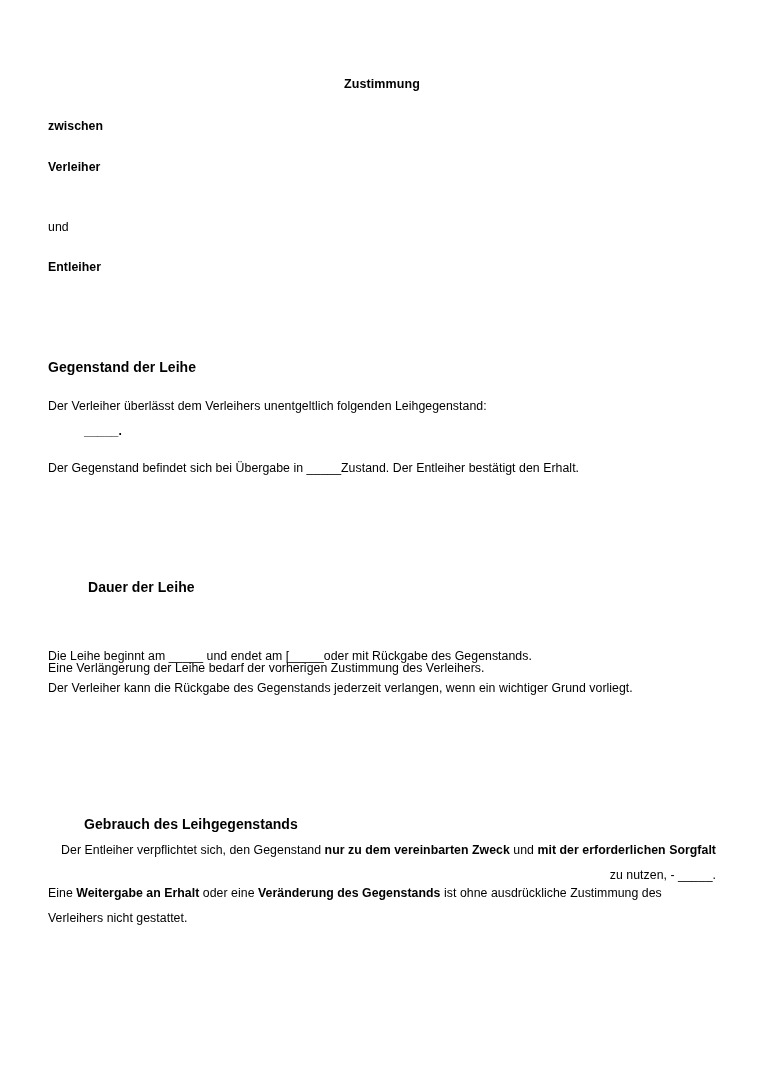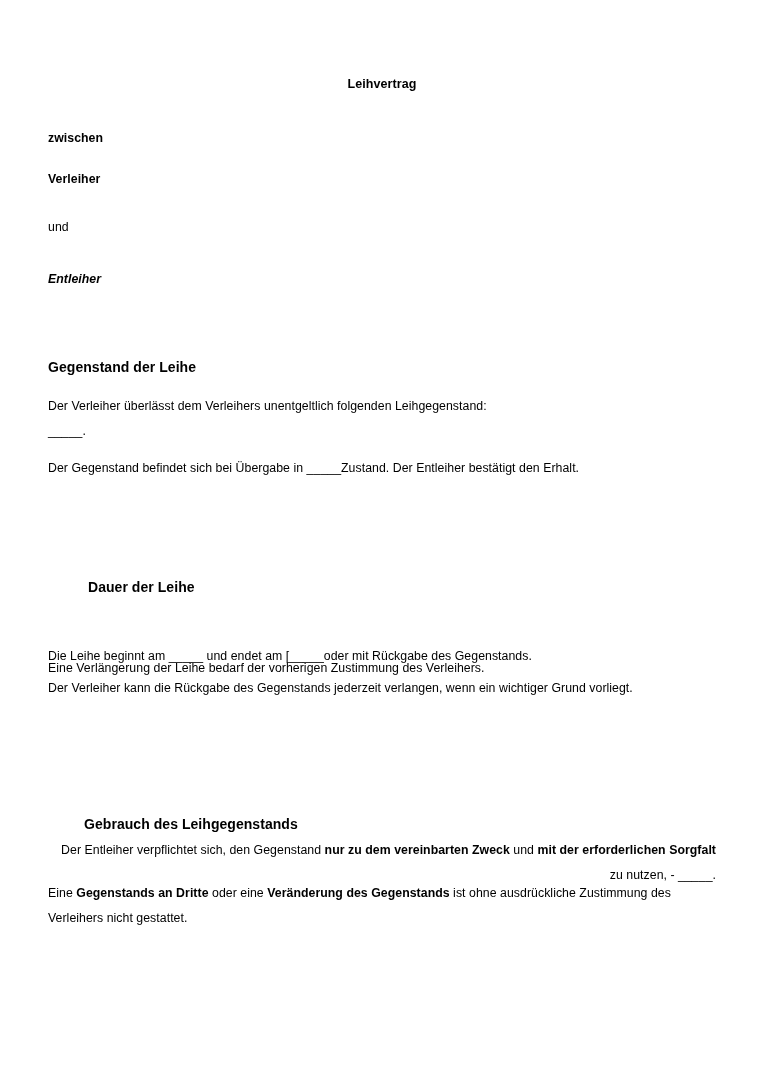--- a/index.html
+++ b/index.html
@@ -42,59 +42,59 @@
   .line {
     position: absolute;
     left: 0;
     font-size: 12.3px;
     line-height: 17px;
     white-space: pre-wrap;
     letter-spacing: 0.05px;
   }
   .bold {
     font-weight: bold;
-    margin-top: 12px;
   }
   .para {
     position: absolute;
     left: 0;
     width: 668px;
     font-size: 12.3px;
     line-height: 25px;
     letter-spacing: 0.05px;
   }
   .para b { font-weight: bold; }
   .heading {
     position: absolute;
     left: 0;
     font-size: 14px;
     font-weight: bold;
     line-height: 17px;
     letter-spacing: 0.05px;
   }
   .blank-line {
-    font-weight: normal;
+    font-weight: bold;
+    margin-left: 36px;
   }
 </style>
 </head>
 <body>
 
 <div class="page">
 
   <div class="content">
 
-    <div class="doc-title">Leihvertrag</div>
+    <div class="doc-title">Zustimmung</div>
 
     <div class="line bold" style="top:118px;">zwischen</div>
 
     <div class="line bold" style="top:159px;">Verleiher</div>
 
     <div class="line" style="top:219px;">und</div>
 
-    <div class="line bold" style="top:259px;font-style:italic;">Entleiher</div>
+    <div class="line bold" style="top:259px;">Entleiher</div>
 
     <div class="heading" style="top:359px;">Gegenstand der Leihe</div>
 
     <div class="line" style="top:398px;">Der Verleiher überlässt dem Verleihers unentgeltlich folgenden Leihgegenstand:</div>
 
     <div class="line blank-line" style="top:423px;">_____.</div>
 
     <div class="line" style="top:460px;">Der Gegenstand befindet sich bei Übergabe in _____Zustand. Der Entleiher bestätigt den Erhalt.</div>
 
     <div class="heading" style="top:579px;margin-left:40px;">Dauer der Leihe</div>
@@ -102,16 +102,16 @@
     <div class="line" style="top:648px;">Die Leihe beginnt am _____ und endet am [_____oder mit Rückgabe des Gegenstands.</div>
 
     <div class="line" style="top:660px;">Eine Verlängerung der Leihe bedarf der vorherigen Zustimmung des Verleihers.</div>
 
     <div class="line" style="top:680px;">Der Verleiher kann die Rückgabe des Gegenstands jederzeit verlangen, wenn ein wichtiger Grund vorliegt.</div>
 
     <div class="heading" style="top:816px;margin-left:36px;">Gebrauch des Leihgegenstands</div>
 
     <div class="para" style="top:838px;text-align:right;"><span>Der Entleiher verpflichtet sich, den Gegenstand </span><b>nur zu dem vereinbarten Zweck</b><span> und </span><b>mit der erforderlichen Sorgfalt</b><span> zu nutzen, - _____.</span></div>
 
-    <div class="para" style="top:881px; line-height:25px;"><span>Eine </span><b>Gegenstands an Dritte</b><span> oder eine </span><b>Veränderung des Gegenstands</b><span> ist ohne ausdrückliche Zustimmung des Verleihers nicht gestattet.</span></div>
+    <div class="para" style="top:881px; line-height:25px;"><span>Eine </span><b>Weitergabe an Erhalt</b><span> oder eine </span><b>Veränderung des Gegenstands</b><span> ist ohne ausdrückliche Zustimmung des Verleihers nicht gestattet.</span></div>
 
   </div>
 </div>
 
 </body></html>

